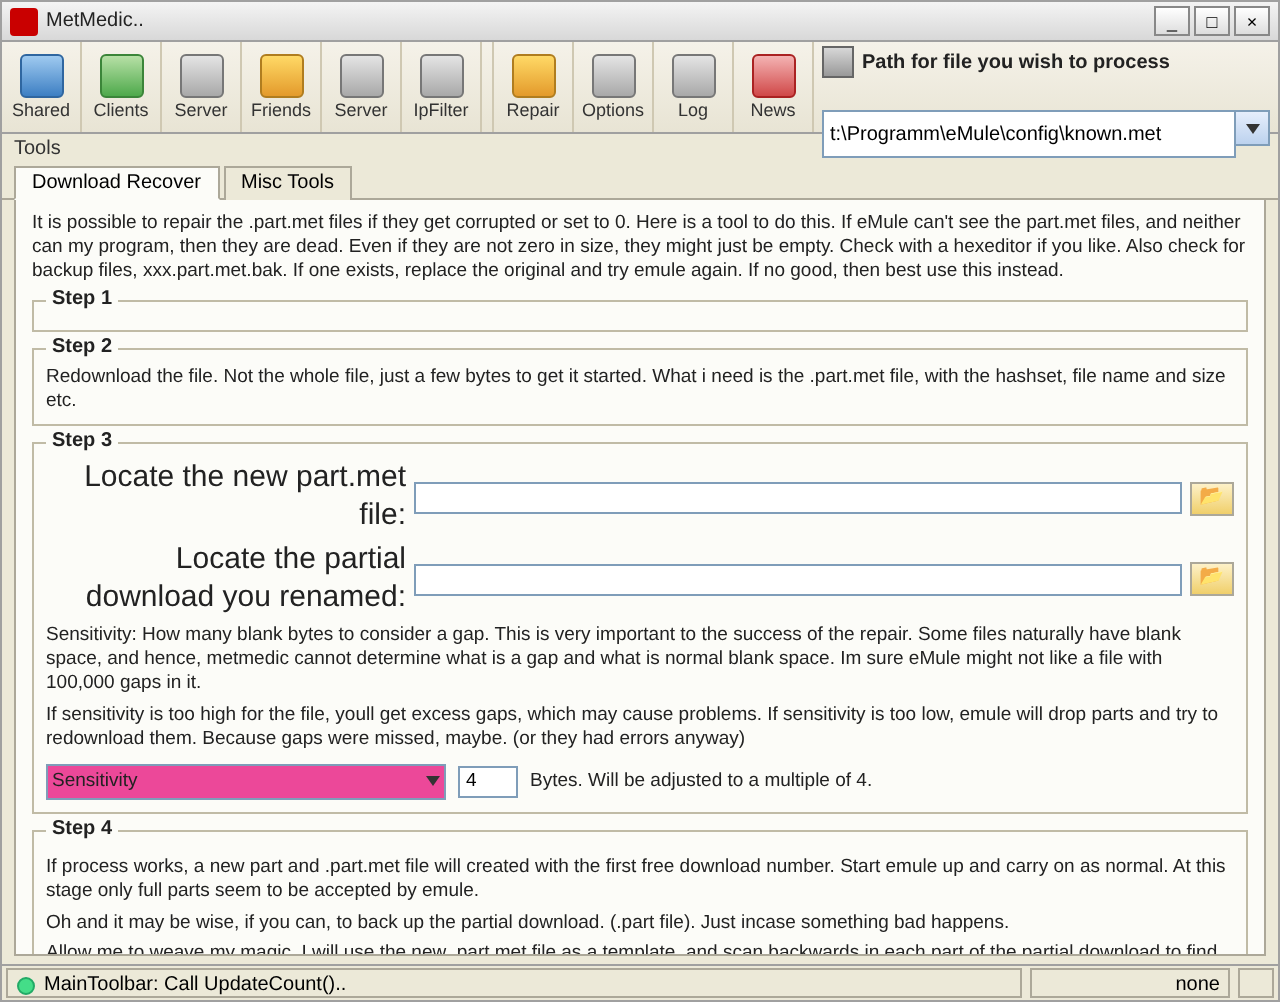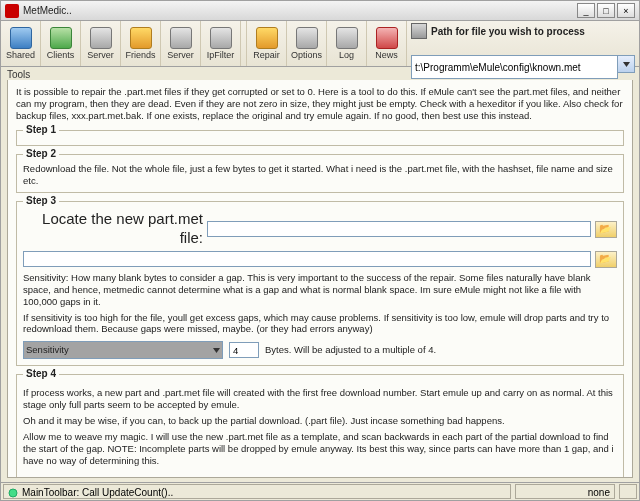--- a/index.html
+++ b/index.html
@@ -35,21 +35,21 @@
   .content { flex: 1; background: #fcfcf8; margin: 0 6px 4px 6px; border: 1px solid #aca899; border-top: none; padding: 6px 8px; overflow: auto; font-size: 9.5px; color: #222; line-height: 1.25; }
   .intro { margin-bottom: 8px; }
   .group { border: 1px solid #c0bba6; padding: 8px 6px 6px 6px; margin-bottom: 8px; position: relative; }
   .group-title { position: absolute; top: -7px; left: 6px; background: #fcfcf8; padding: 0 3px; font-weight: bold; font-size: 10px; }
   .form-row { display: flex; align-items: center; margin-bottom: 3px; gap: 4px; }
   .form-lbl { width: 180px; text-align: right; font-size: 15px; }
   .txt-input { flex: 1; height: 16px; border: 1px solid #7f9db9; background: #fff; font-size: 9.5px; padding: 0 3px; }
   .browse-btn { width: 22px; height: 17px; border: 1px solid #aca899; background: linear-gradient(#fdf1c8,#f0cf6a); cursor: pointer; display:flex; align-items:center; justify-content:center; font-size:10px; }
   .p { margin: 4px 0; }
   .sens-row { display: flex; align-items: center; gap: 6px; margin-top: 6px; }
-  .sens-select { width: 200px; height: 18px; border: 1px solid #7f9db9; background: #a3a3a3; font-size: 9.5px; padding: 0 2px; display:flex; align-items:center; justify-content:space-between; cursor:pointer; }
+  .sens-select { width: 200px; height: 18px; border: 1px solid #7f9db9; background: #ec4899; font-size: 9.5px; padding: 0 2px; display:flex; align-items:center; justify-content:space-between; cursor:pointer; }
   .num-input { width: 30px; height: 16px; border: 1px solid #7f9db9; background: #fff; font-size: 9.5px; padding: 0 3px; text-align:left; }
   .statusbar { height: 18px; border-top: 1px solid #a0a0a0; display: flex; align-items: center; background: #ece9d8; font-size: 10px; }
   .status-pane { border: 1px solid #aca899; height: 15px; margin: 0 2px; padding: 0 4px; display:flex; align-items:flex-end; background:#ece9d8; }
   .status-pane.main { flex: 1; }
   .status-pane.small { width: 100px; justify-content:flex-end;padding-left:12px; }
 </style>
 </head>
 <body>
 
 <div class="window">
@@ -120,20 +120,24 @@
           <svg viewBox="0 0 7 5">
               <path d="M0 0 L7 0 L3.5 5 Z" fill="#333"></path>
             </svg>
         </div>
       </div>
     </div>
   </div>
 
   <div class="tools-label">Tools</div>
 
+  <div class="tabbar">
+    <div class="tab active">Download Recover</div>
+    <div class="tab">Misc Tools</div>
+  </div>
 
   <div class="content">
     <div class="intro">It is possible to repair the .part.met files if they get corrupted or set to 0. Here is a tool to do this. If eMule can't see the part.met files, and neither can my program, then they are dead. Even if they are not zero in size, they might just be empty. Check with a hexeditor if you like. Also check for backup files, xxx.part.met.bak. If one exists, replace the original and try emule again. If no good, then best use this instead.</div>
 
     <div class="group">
       <div class="group-title">Step 1</div>
     </div>
 
     <div class="group">
       <div class="group-title">Step 2</div>
@@ -143,20 +147,21 @@
     <div class="group">
       <div class="group-title">Step 3</div>
       <div class="form-row">
         <div class="form-lbl">Locate the new part.met file:</div>
         <input class="txt-input" value="" style="">
         <div class="browse-btn">
             <span>📂</span>
           </div>
       </div>
       <div class="form-row">
+        <div class="form-lbl">Locate the partial download you renamed:</div>
         <input class="txt-input" value="" style="">
         <div class="browse-btn">
             <span>📂</span>
           </div>
       </div>
       <div class="p">Sensitivity: How many blank bytes to consider a gap. This is very important to the success of the repair. Some files naturally have blank space, and hence, metmedic cannot determine what is a gap and what is normal blank space. Im sure eMule might not like a file with 100,000 gaps in it.</div>
       <div class="p">If sensitivity is too high for the file, youll get excess gaps, which may cause problems. If sensitivity is too low, emule will drop parts and try to redownload them. Because gaps were missed, maybe. (or they had errors anyway)</div>
       <div class="sens-row">
         <div class="sens-select">
           <span>Sensitivity</span>

